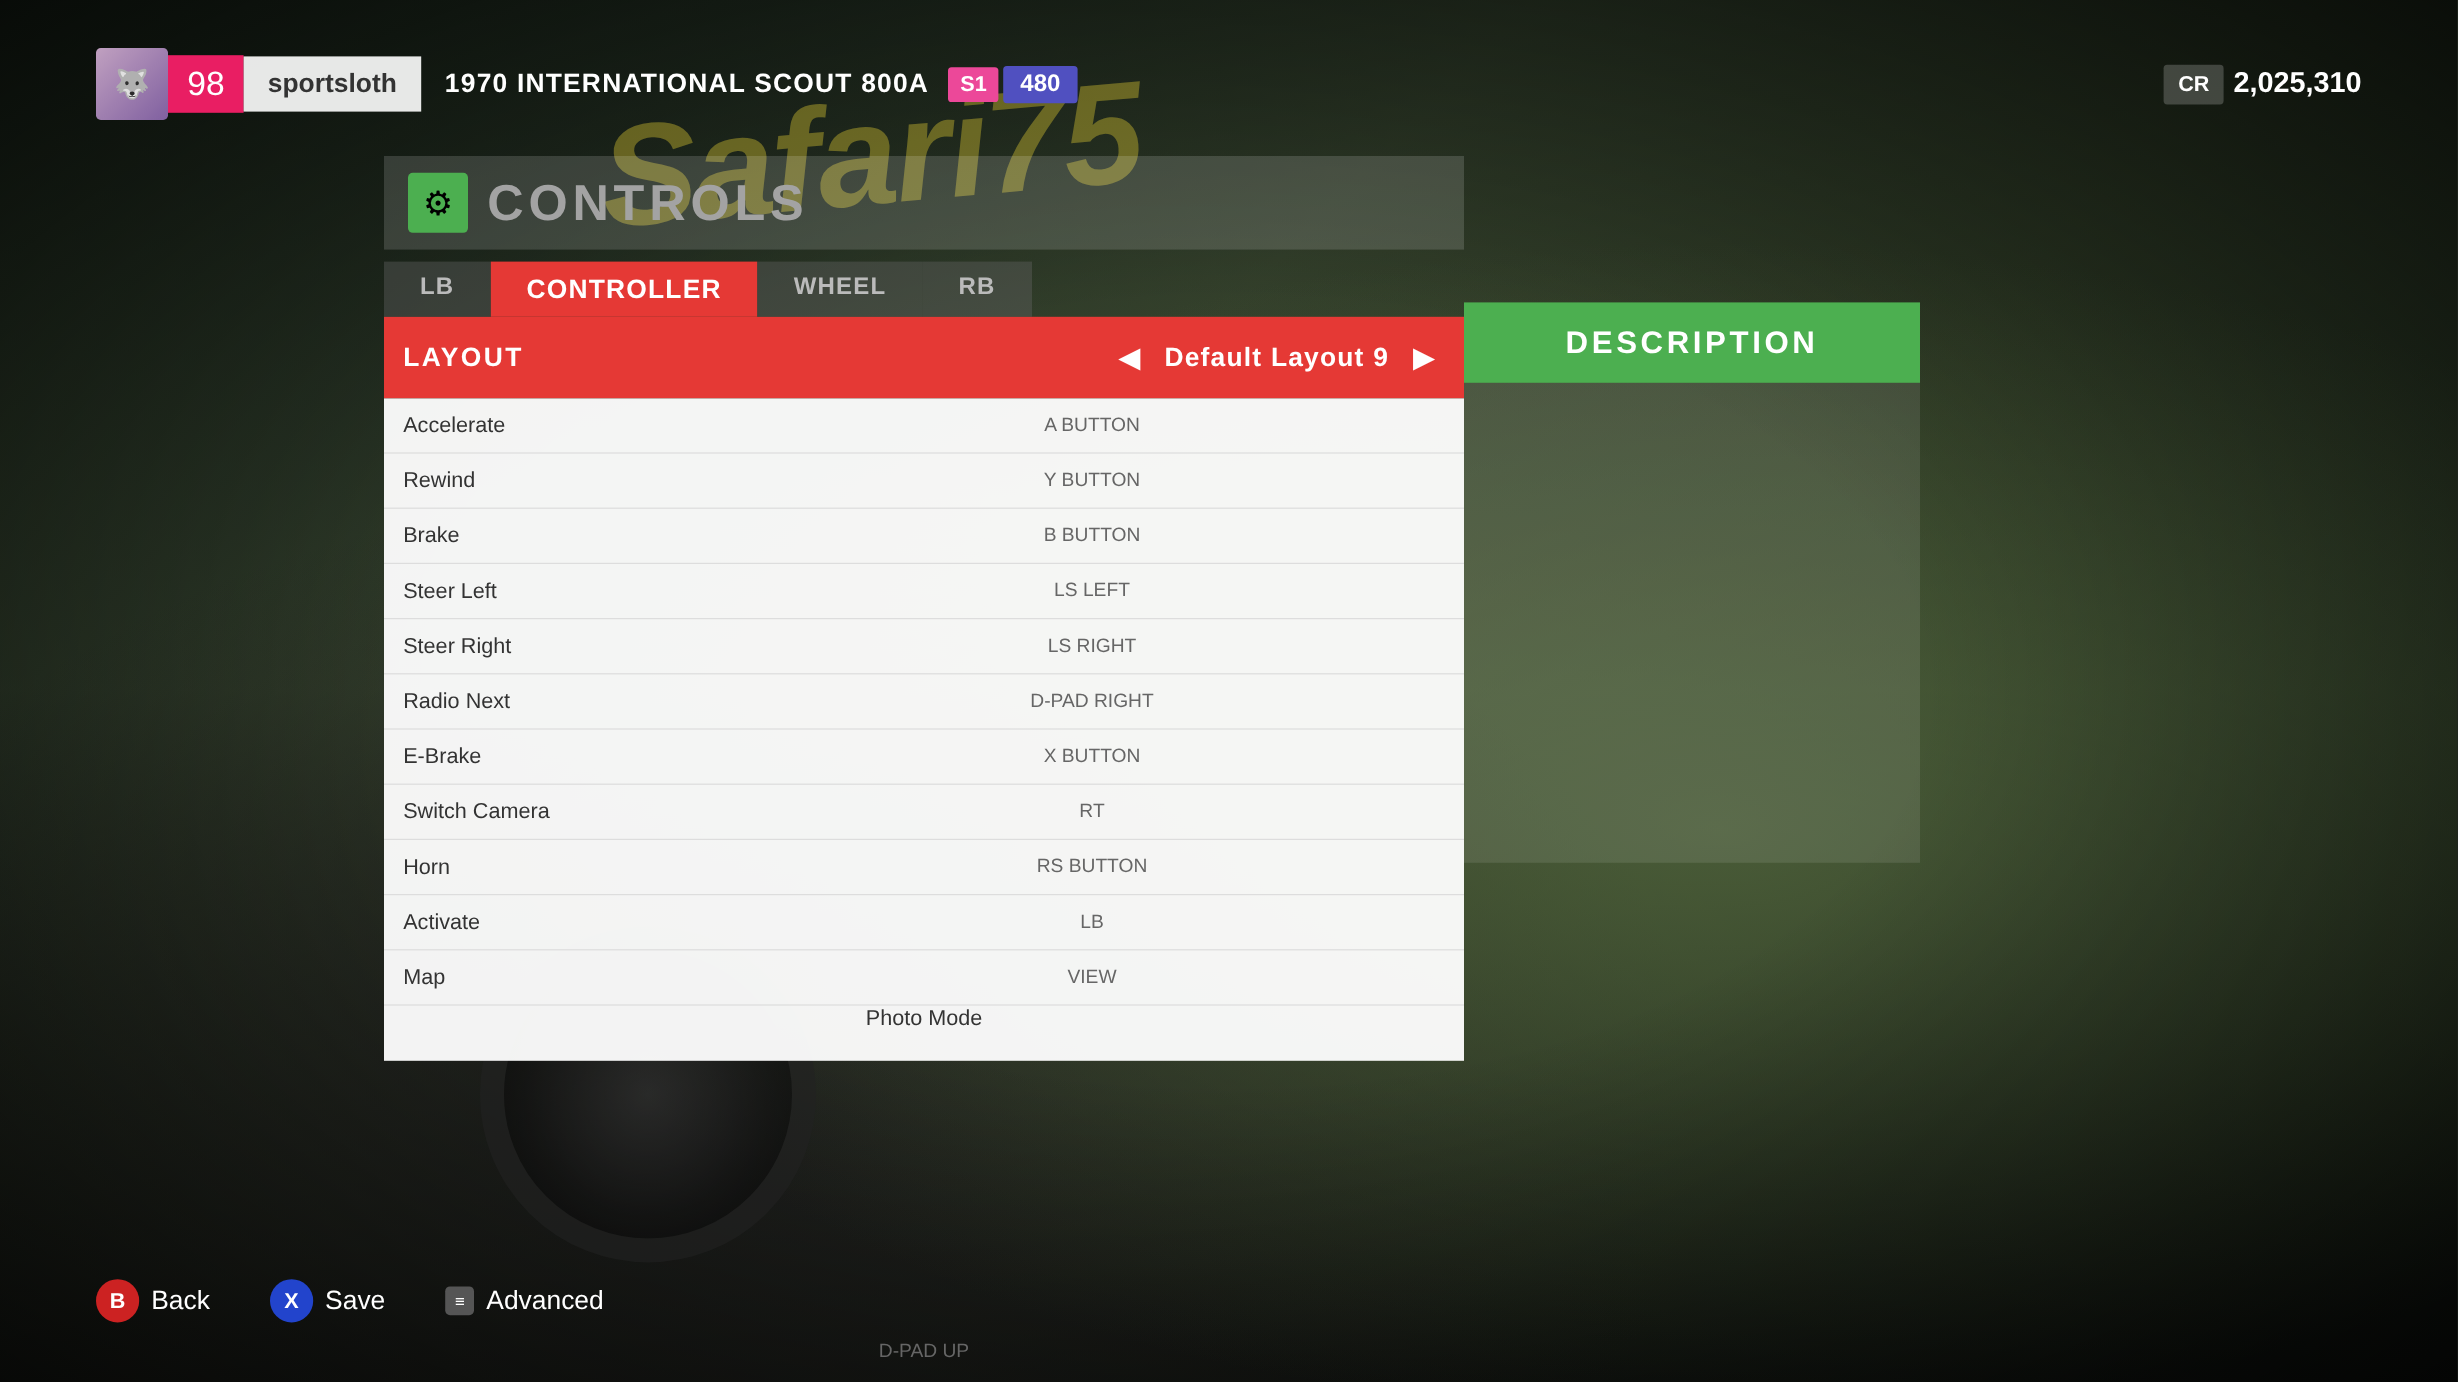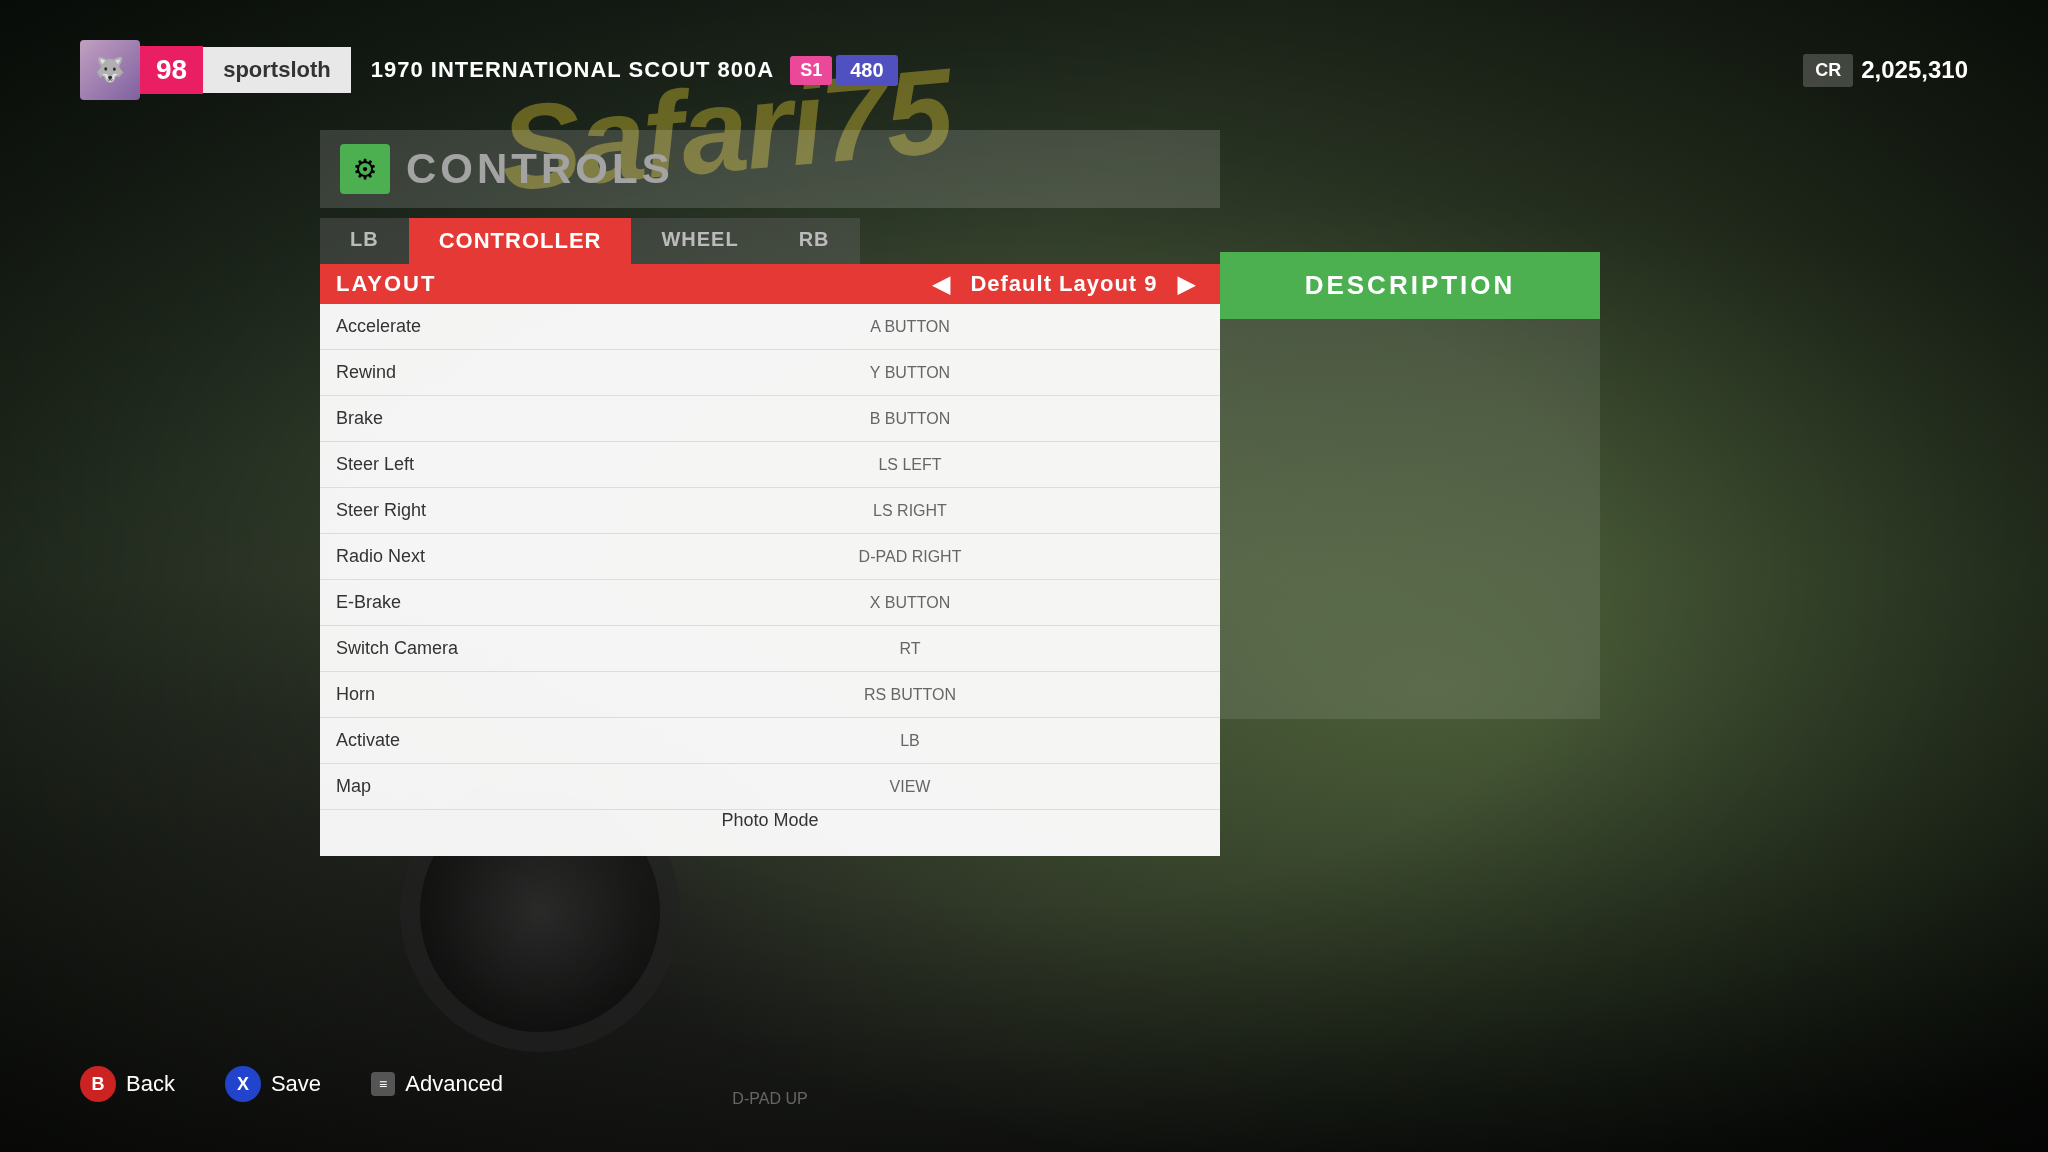--- a/index.html
+++ b/index.html
@@ -71,21 +71,21 @@
       border-radius: 4px;
       display: flex;
       align-items: center;
       justify-content: center;
       font-size: 24px;
     }
 
     .player-level {
       background: #e91e63;
       color: white;
-      font-weight: bold;
+      font-weight: normal;
       font-size: 28px;
       padding: 8px 16px;
       min-width: 60px;
       text-align: center;
     }
 
     .player-name {
       background: rgba(255,255,255,0.9);
       color: #333;
       font-weight: bold;
@@ -217,21 +217,21 @@
       background: rgba(100,100,100,0.4);
       color: #bbb;
     }
 
     
     .layout-row {
       background: #e53935;
       display: flex;
       align-items: center;
       padding: 10px 16px;
-      height: 40px;
+      height: 68px;
     }
 
     .layout-label {
       color: white;
       font-size: 22px;
       font-weight: 900;
       letter-spacing: 2px;
       flex: 0 0 auto;
     }
 

